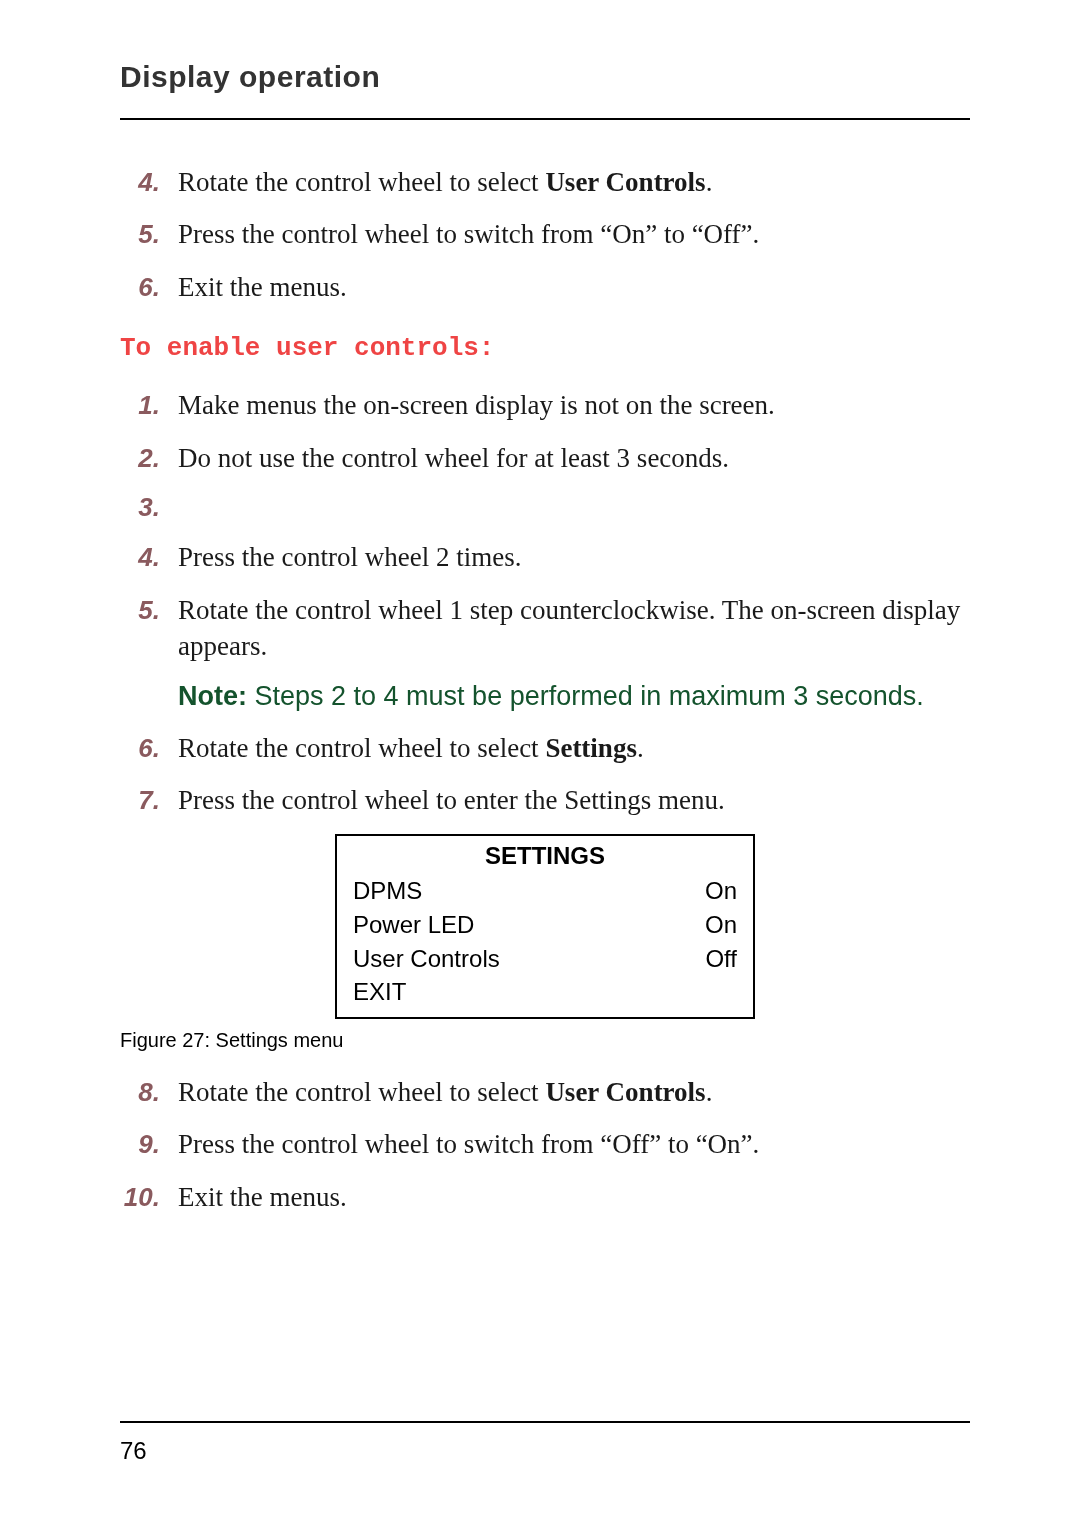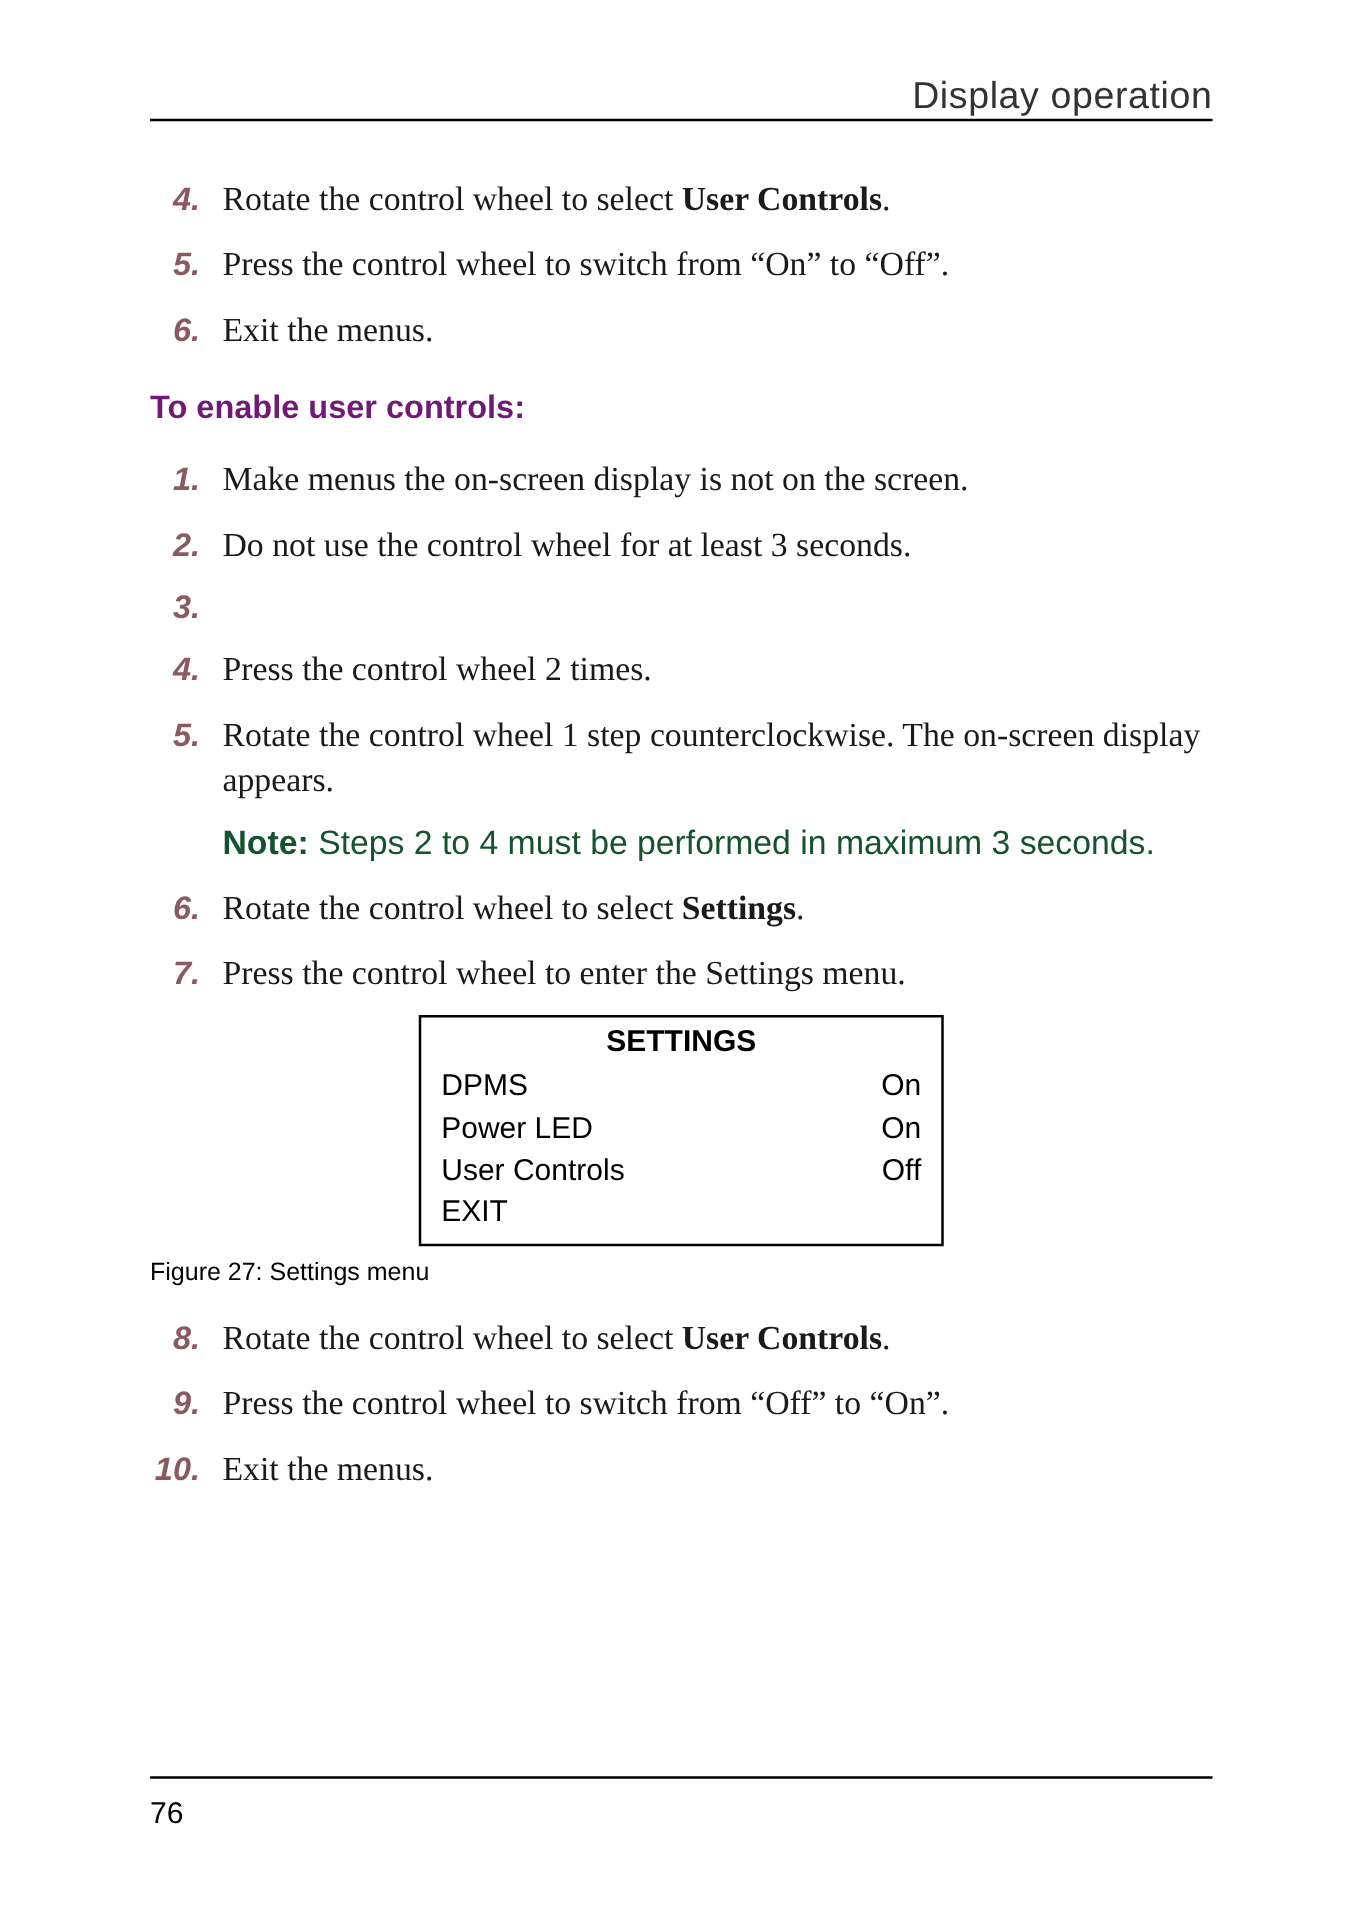--- a/index.html
+++ b/index.html
@@ -15,25 +15,24 @@
       position: relative;
     }
     .page {
       padding: 60px 110px 60px 120px;
       height: 100%;
       position: relative;
     }
     .header {
       font-size: 30px;
       color: #333;
-      font-weight: 400;
-      margin-bottom: 1px;
+      font-weight: 700;
+      margin-bottom: 24px;
       font-family: 'Segoe UI', Arial, sans-serif;
       letter-spacing: 0.5px;
-      text-align: right;
     }
     .header-rule {
       border: none;
       border-top: 2px solid #000;
       margin-bottom: 44px;
     }
     .list-item {
       display: flex;
       margin-bottom: 16px;
       align-items: baseline;
@@ -58,23 +57,23 @@
       line-height: 1.35;
       font-family: Liberation Serif, serif;
       font-weight: 300;
     }
     .content strong, .bold {
       font-weight: 700;
     }
     .subhead {
       font-size: 26px;
       font-weight: 700;
-      color: #701a75;
+      color: #ef4444;
       margin: 28px 0 24px 0;
-      font-family: Liberation Sans, sans-serif;
+      font-family: Liberation Mono, monospace;
     }
     .note-line {
       margin-left: 58px;
       font-size: 27px;
       color: #14532d;
       font-family: 'Segoe UI Light', 'Segoe UI', Arial, sans-serif;
       font-weight: 300;
       margin-top: 14px;
       margin-bottom: 18px;
     }

